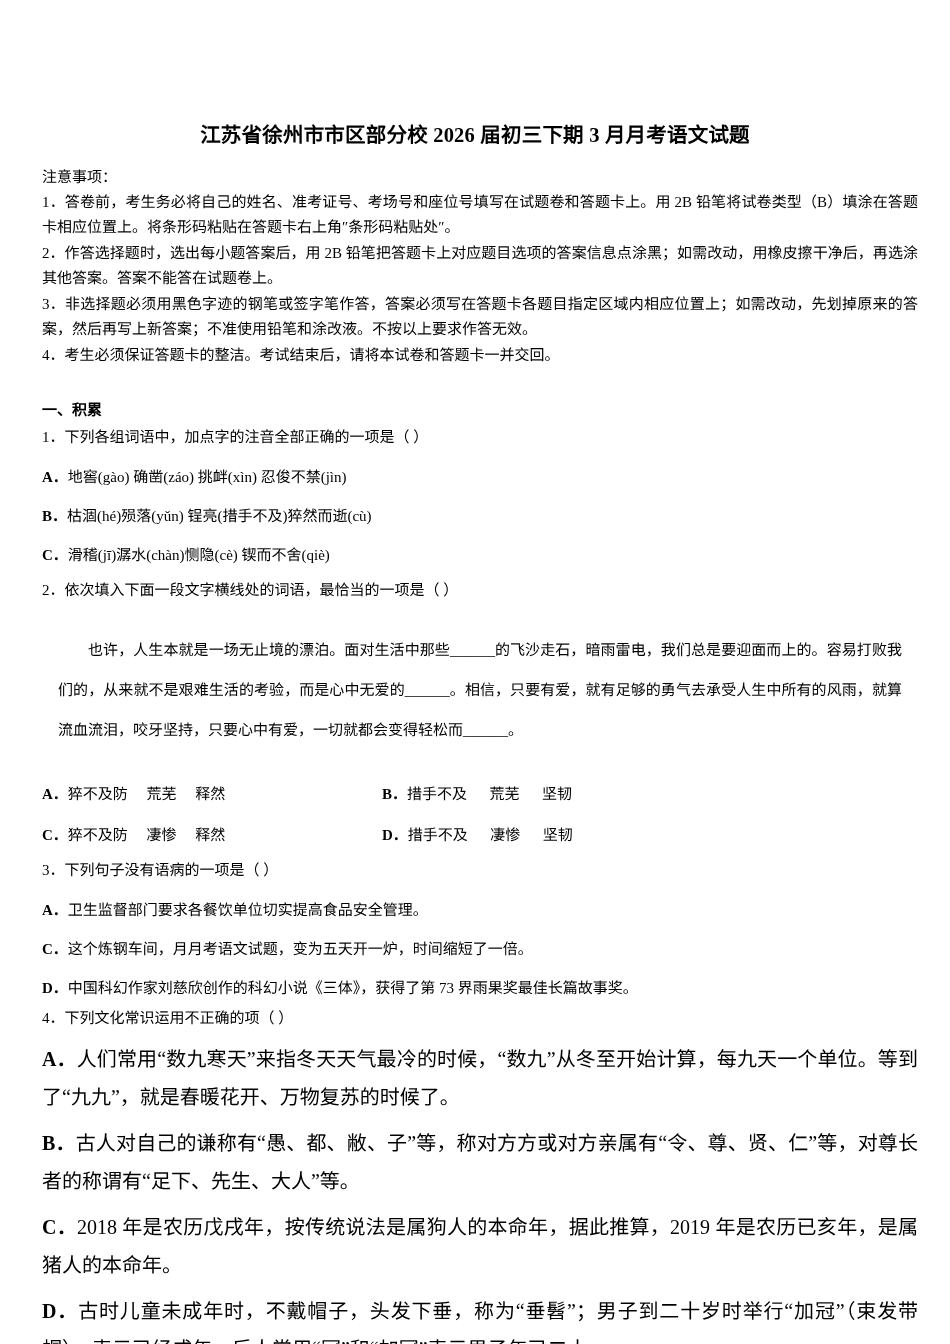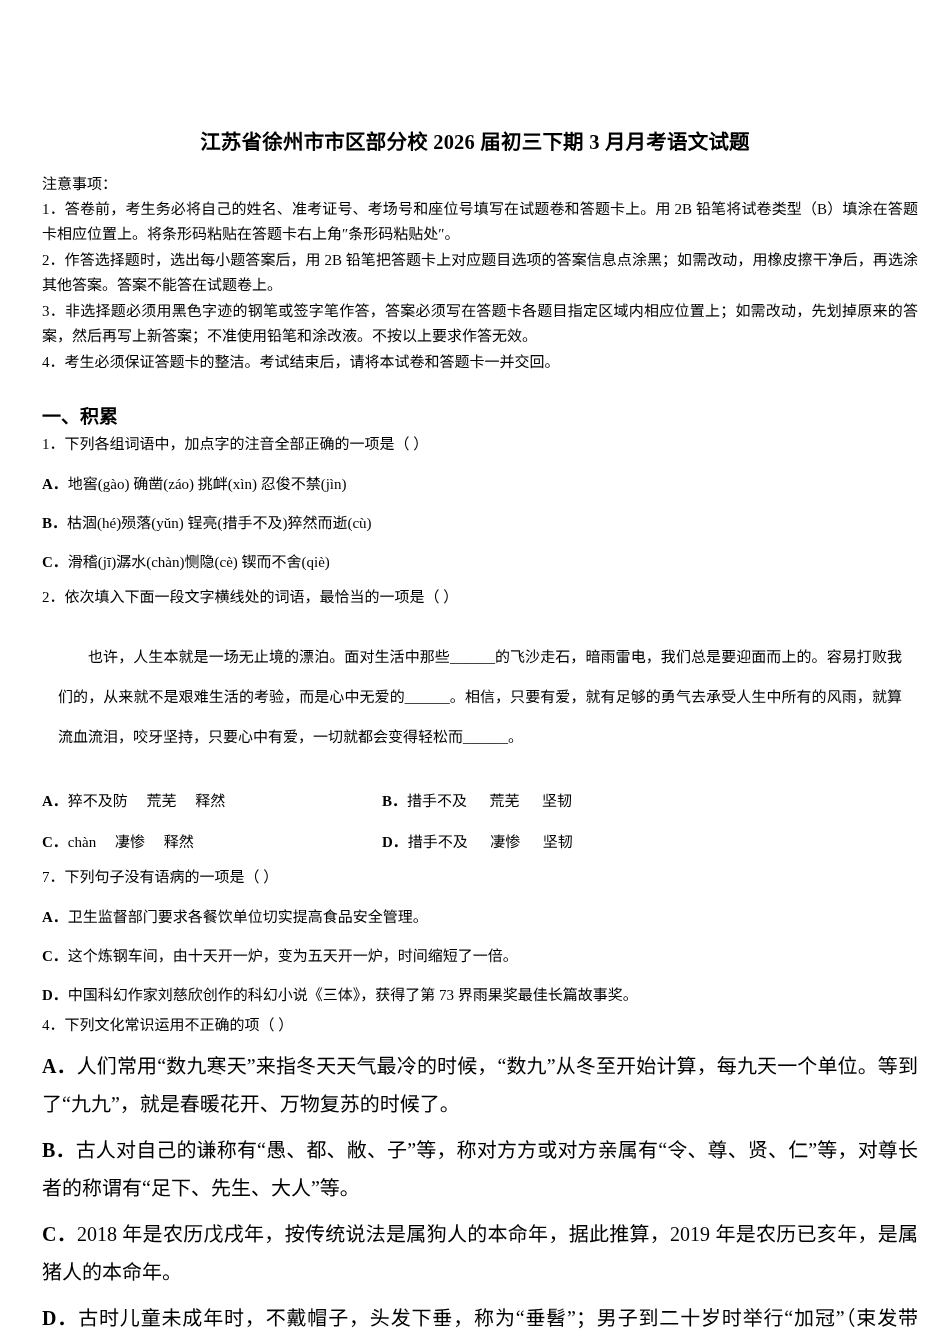--- a/index.html
+++ b/index.html
@@ -20,21 +20,21 @@
     box-sizing: border-box;
     padding: 0;
     position: relative;
     background: #fff;
   }
   .doc-title {
     text-align: center;
     font-size: 20.5px;
     font-weight: bold;
     letter-spacing: 0.2px;
-    margin: 16px;
+    margin: 9px;
     padding-top: 114px;
     line-height: 1.2;
   }
   .notice-block {
     margin-top: 17px;
     padding-left: 42px;
     padding-right: 32px;
   }
   .notice-head {
     font-size: 15px;
@@ -48,21 +48,21 @@
     margin: 0;
     text-align: justify;
     text-justify: inter-ideograph;
   }
   .section-block {
     padding-left: 42px;
     padding-right: 32px;
     margin-top: 30px;
   }
   .section-title {
-    font-size: 19px;
+    font-size: 15px;
     font-weight: bold;
     line-height: 24px;
     margin: 0 0 2px 0;
   }
   .q-stem {
     font-size: 15px;
     line-height: 27px;
     margin: 0;
   }
   .q-opt {
@@ -138,31 +138,31 @@
     <div class="gap-q"></div>
 
     <div>
       <p class="q-stem">2．依次填入下面一段文字横线处的词语，最恰当的一项是（      ）</p>
       <p class="passage">也许，人生本就是一场无止境的漂泊。面对生活中那些______的飞沙走石，暗雨雷电，我们总是要迎面而上的。容易打败我们的，从来就不是艰难生活的考验，而是心中无爱的______。相信，只要有爱，就有足够的勇气去承受人生中所有的风雨，就算流血流泪，咬牙坚持，只要心中有爱，一切就都会变得轻松而______。</p>
       <div class="opt-row">
         <span class="opt-cell first"><span class="opt-label">A．</span><span>猝不及防     荒芜     释然</span></span>
         <span class="opt-cell"><span class="opt-label">B．</span><span>措手不及      荒芜      坚韧</span></span>
       </div>
       <div class="opt-row">
-        <span class="opt-cell first"><span class="opt-label">C．</span><span>chàn     凄惨     释然</span></span>
+        <span class="opt-cell first"><span class="opt-label">C．</span><span>猝不及防     凄惨     释然</span></span>
         <span class="opt-cell"><span class="opt-label">D．</span><span>措手不及      凄惨      坚韧</span></span>
       </div>
     </div>
 
     <div class="gap-q"></div>
 
     <div>
-      <p class="q-stem">7．下列句子没有语病的一项是（ ）</p>
+      <p class="q-stem">3．下列句子没有语病的一项是（ ）</p>
       <p class="q-opt"><span class="opt-label">A．</span><span>卫生监督部门要求各餐饮单位切实提高食品安全管理。</span></p>
-      <p class="q-opt"><span class="opt-label">C．</span><span>这个炼钢车间，由十天开一炉，变为五天开一炉，时间缩短了一倍。</span></p>
+      <p class="q-opt"><span class="opt-label">C．</span><span>这个炼钢车间，月月考语文试题，变为五天开一炉，时间缩短了一倍。</span></p>
       <p class="q-opt"><span class="opt-label">D．</span><span>中国科幻作家刘慈欣创作的科幻小说《三体》，获得了第 73 界雨果奖最佳长篇故事奖。</span></p>
     </div>
 
     <div class="gap-sm"></div>
 
     <div>
       <p class="q-stem">4．下列文化常识运用不正确的项（     ）</p>
       <p class="q-body"><span class="opt-label">A．</span><span>人们常用“数九寒天”来指冬天天气最冷的时候，“数九”从冬至开始计算，每九天一个单位。等到了“九九”，就是春暖花开、万物复苏的时候了。</span></p>
       <p class="q-body"><span class="opt-label">B．</span><span>古人对自己的谦称有“愚、都、敝、子”等，称对方方或对方亲属有“令、尊、贤、仁”等，对尊长者的称谓有“足下、先生、大人”等。</span></p>
       <p class="q-body"><span class="opt-label">C．</span><span>2018 年是农历戊戌年，按传统说法是属狗人的本命年，据此推算，2019 年是农历已亥年，是属猪人的本命年。</span></p>

